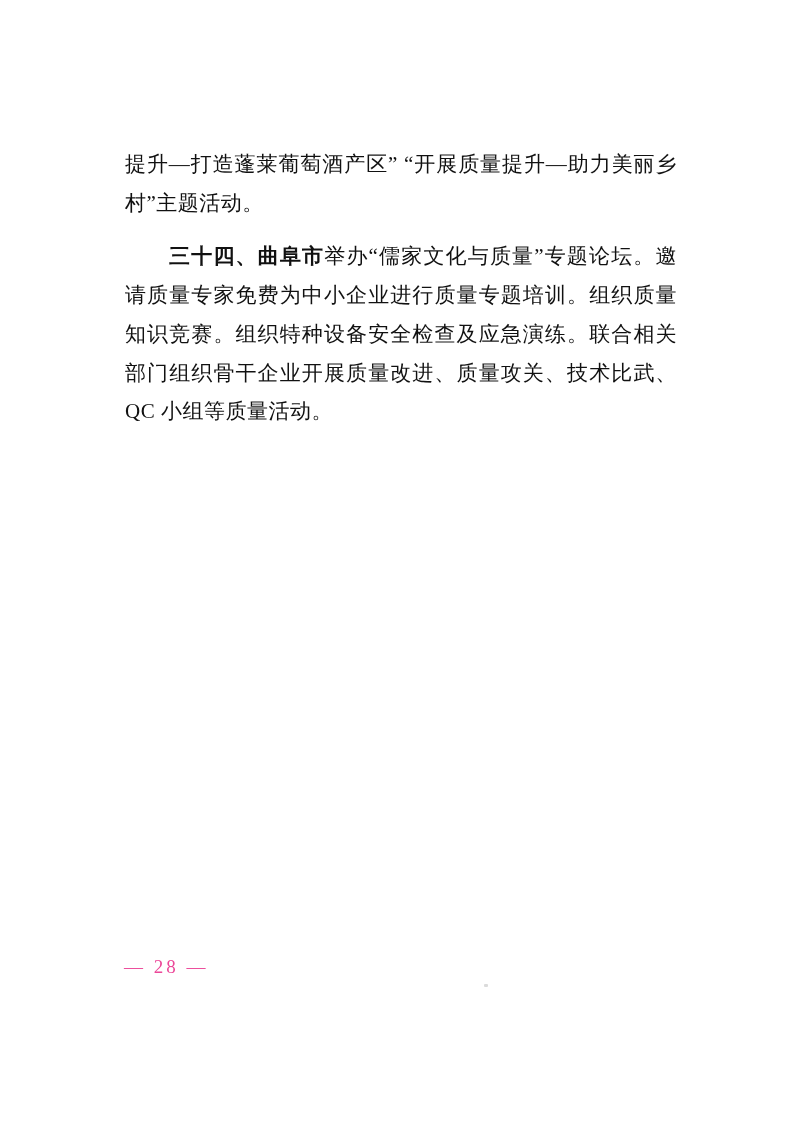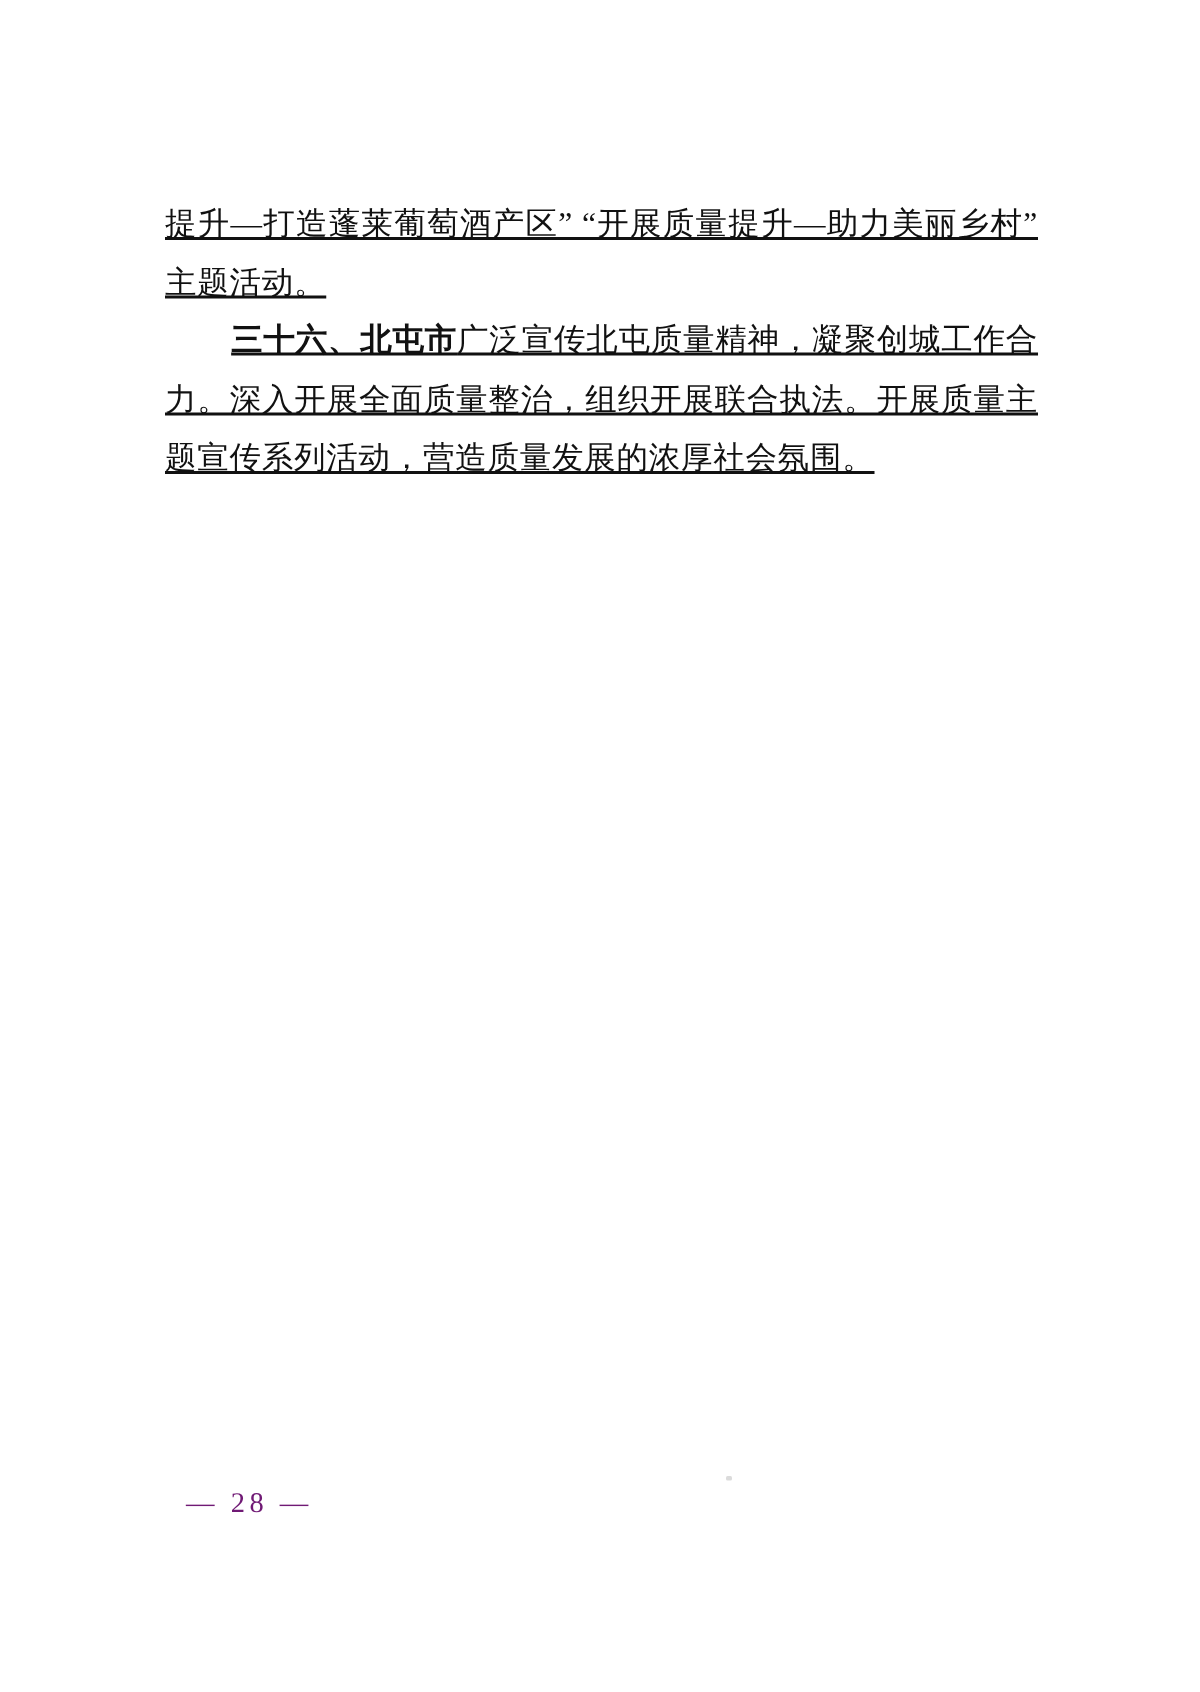--- a/index.html
+++ b/index.html
@@ -20,38 +20,37 @@
     left: 110px;
     top: 130px;
     width: 582px;
     font-size: 21px;
     line-height: 38.7px;
     letter-spacing: 0.5px;
     color: #111111;
     text-align: justify;
   }
   .para {
-    margin: 0;
+    margin: 15px;
     padding: 0;
-    text-decoration: underline;
   }
   .para.indent {
     text-indent: 2.1em;
   }
   .lead {
     font-weight: 700;
     font-family: "Liberation Sans", "DejaVu Sans", sans-serif;
   }
   .page-number {
     position: absolute;
     left: 124px;
-    top: 992px;
+    top: 956px;
     font-size: 19px;
     letter-spacing: 3px;
-    color: #701a75;
+    color: #ec4899;
     font-family: "Liberation Serif", "DejaVu Serif", serif;
     white-space: nowrap;
   }
   .speck {
     position: absolute;
     left: 484px;
     top: 984px;
     width: 4px;
     height: 3px;
     background: rgba(0,0,0,0.14);
@@ -60,23 +59,23 @@
 </style>
 </head>
 <body>
 
 <div class="page">
 
   <div class="text-block">
 
     <p class="para"><span>提升—打造蓬莱葡萄酒产区” “开展质量提升—助力美丽乡村”主题活动。</span></p>
 
+    <p class="para indent"><span class="lead">三十四、曲阜市</span><span>举办“儒家文化与质量”专题论坛。邀请质量专家免费为中小企业进行质量专题培训。组织质量知识竞赛。组织特种设备安全检查及应急演练。联合相关部门组织骨干企业开展质量改进、质量攻关、技术比武、QC 小组等质量活动。</span></p>
 
 
-    <p class="para indent"><span class="lead">三十六、北屯市</span><span>广泛宣传北屯质量精神，凝聚创城工作合力。深入开展全面质量整治，组织开展联合执法。开展质量主题宣传系列活动，营造质量发展的浓厚社会氛围。</span></p>
 
   </div>
 
   <div class="speck"></div>
 
   <div class="page-number">— 28 —</div>
 
 </div>
 
 </body></html>

